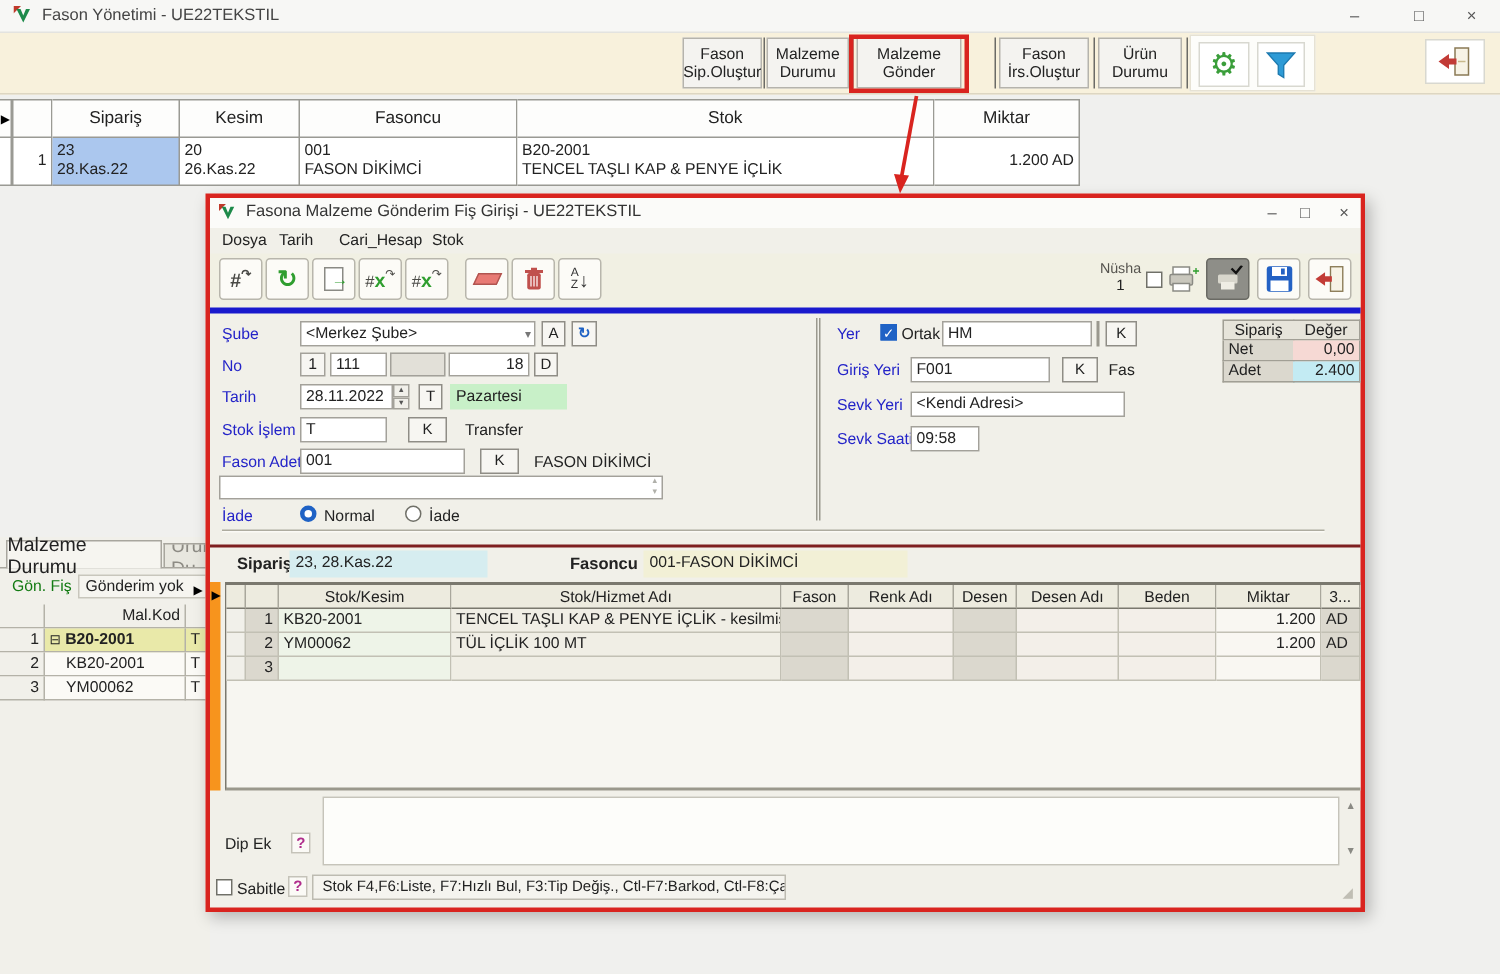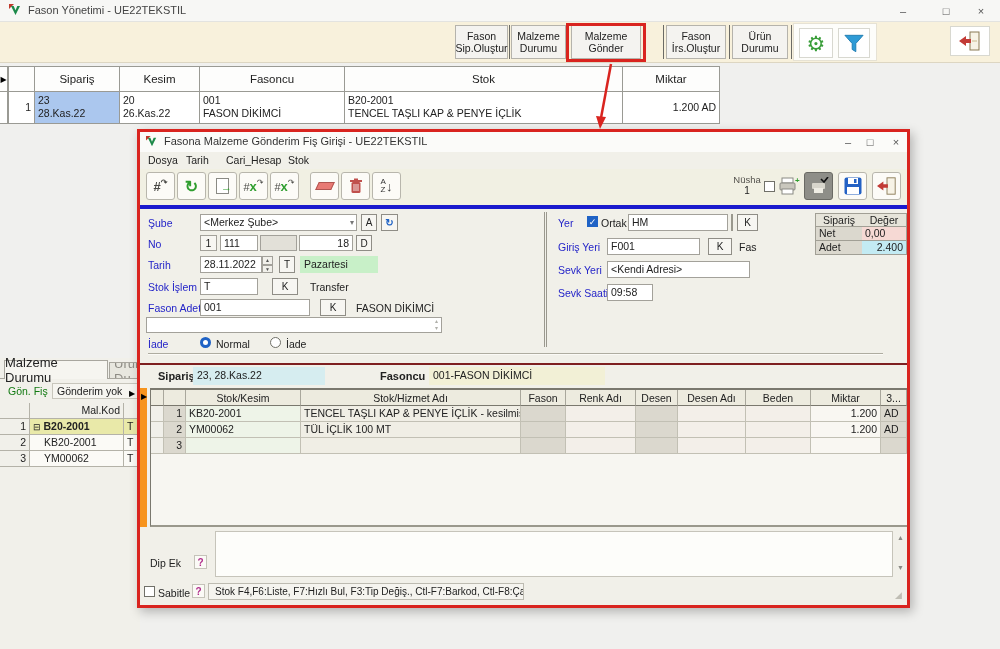--- a/index.html
+++ b/index.html
@@ -360,21 +360,21 @@
 
     <span class="abs lbl" style="left:418px; top:132px;">Sevk Yeri</span>
     <div class="fld" style="left:467px; top:129px; width:143px; height:17px;">&lt;Kendi Adresi&gt;</div>
 
     <span class="abs lbl" style="left:418px; top:155px;">Sevk Saati</span>
     <div class="fld" style="left:467px; top:152px; width:46px; height:17px;">09:58</div>
 
     <div class="sum-cell" style="left:675px; top:81px; width:48px; height:14px; background:#e6e4da; border-top:1px solid #a19f95; text-align:center;">Sipariş</div>
     <div class="sum-cell" style="left:722px; top:81px; width:45px; height:14px; background:#e6e4da; border-top:1px solid #a19f95; border-left:none; text-align:center;">Değer</div>
     <div class="sum-cell" style="left:675px; top:95px; width:48px; height:14px; background:#dbd8ce;">Net Bedel</div>
-    <div class="sum-cell" style="left:722px; top:95px; width:45px; height:14px; background:#f6d9d4; border-left:none; text-align:left;">0,00</div>
+    <div class="sum-cell" style="left:722px; top:95px; width:45px; height:14px; background:#f6d9d4; border-left:none; text-align:right;">0,00</div>
     <div class="sum-cell" style="left:675px; top:109px; width:48px; height:14px; background:#dbd8ce;">Adet</div>
     <div class="sum-cell" style="left:722px; top:109px; width:45px; height:14px; background:#c3ebf3; border-left:none; text-align:right;">2.400</div>
 
     <div class="abs" style="left:8px; top:221px; width:735px; height:2px; border-top:1px solid #aeaca0; border-bottom:1px solid #fbfaf6;"></div>
     <div class="abs" style="left:0px; top:231px; width:767px; height:2px; background:#7e1f20;"></div>
 
     <span class="abs ohdr" style="left:18px; top:238px;">Sipariş</span>
     <div class="abs oval" style="left:53px; top:235px; width:132px; height:18px; background:#d6edf0;">23, 28.Kas.22</div>
     <span class="abs ohdr" style="left:240px; top:238px;">Fasoncu</span>
     <div class="abs oval" style="left:289px; top:235px; width:176px; height:18px; background:#f2f0d6;">001-FASON DİKİMCİ</div>

